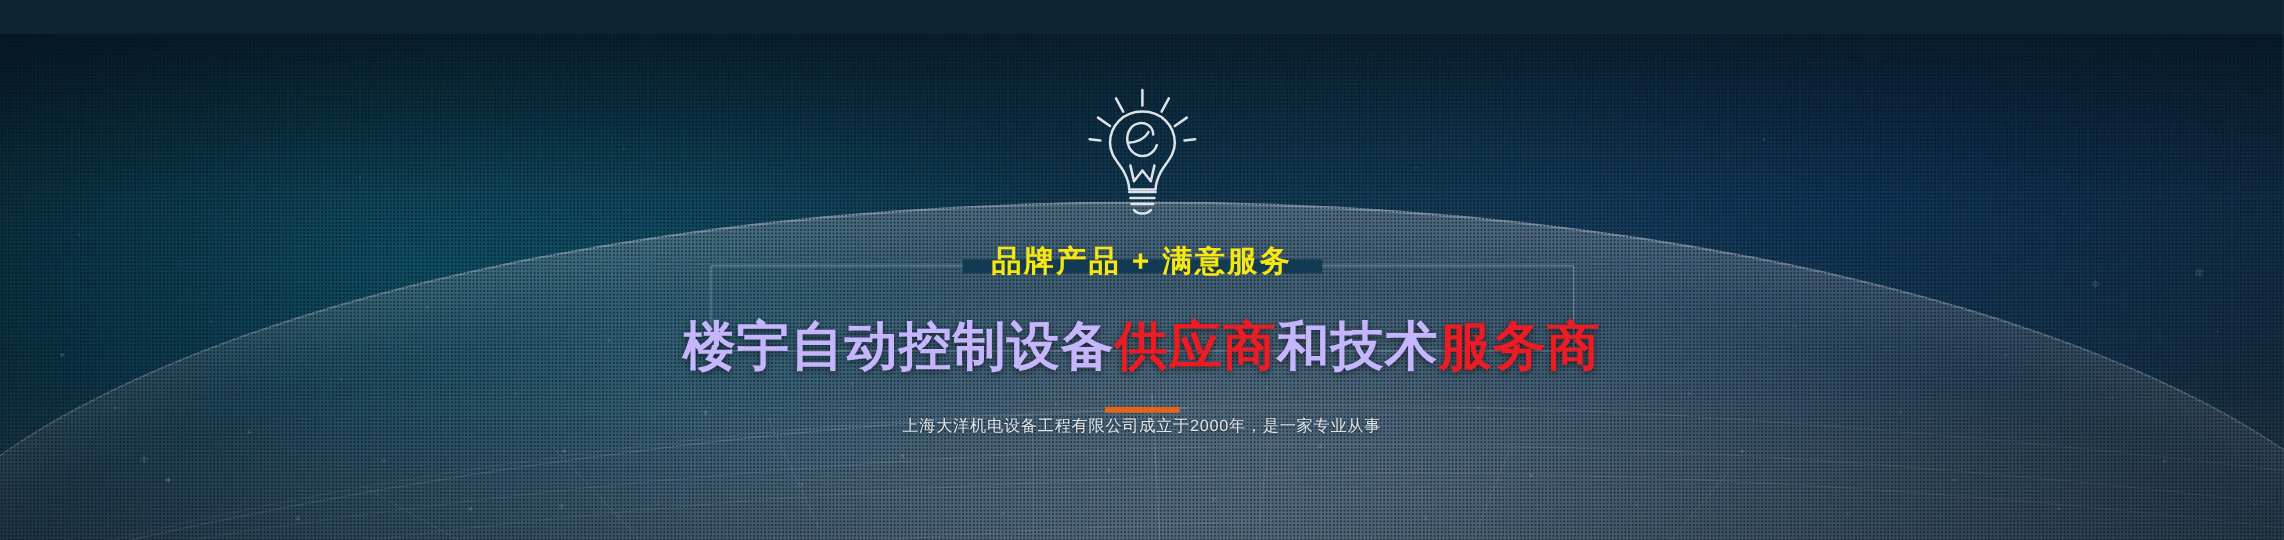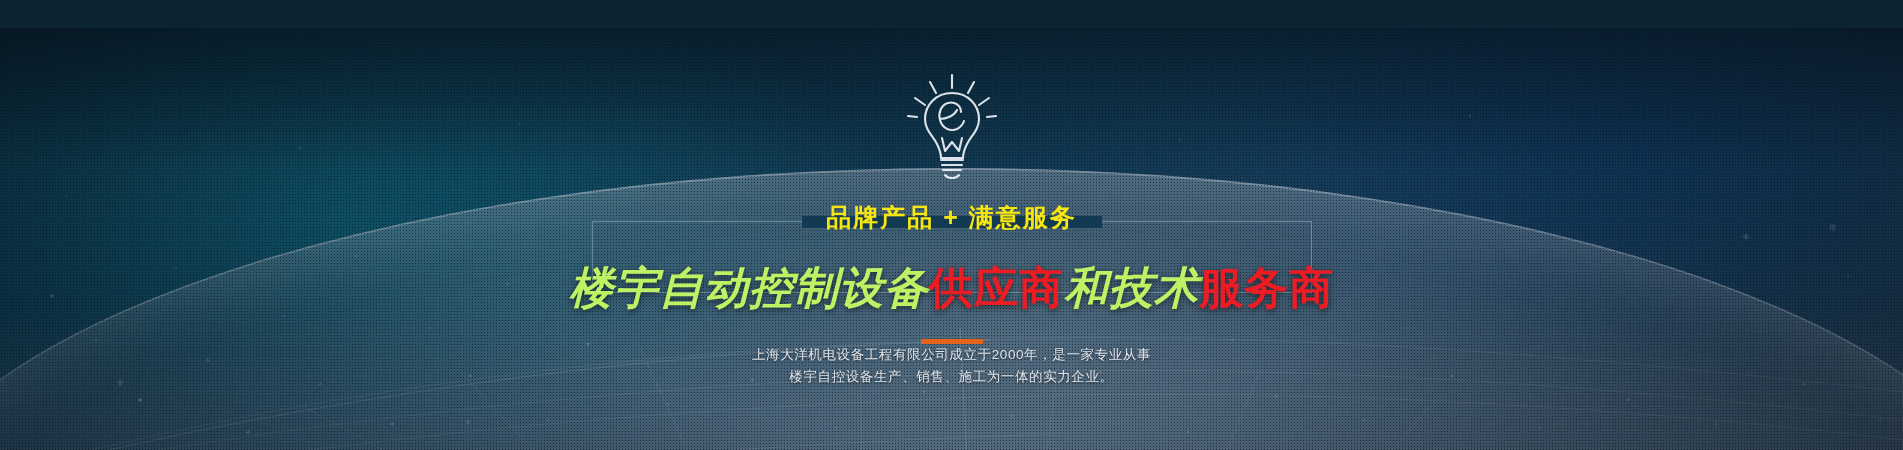--- a/index.html
+++ b/index.html
@@ -117,21 +117,21 @@
   .headline {
     position:absolute;
     left:50%; transform:translateX(-50%);
     top:231px;
     white-space:nowrap;
     font-size:44px;
     font-weight:bold;
     letter-spacing:1px;
     text-shadow:0 2px 6px rgba(0,0,0,0.55);
   }
-  .headline .w { color:#bef264;font-style:italic; }
+  .headline .w { color:#c4b5fd; }
   .headline .r { color:#ec1c24; }
 
   .divider {
     position:absolute;
     left:50%; transform:translateX(-50%);
     top:311px;
     width:62px; height:5px;
     background:#e3651b;
   }
 
@@ -280,17 +280,16 @@
     <div class="kicker">品牌产品 + 满意服务</div>
 
     <div class="headline">
       <span class="w">楼宇自动控制设备</span><span class="r">供应商</span><span class="w">和技术</span><span class="r">服务商</span>
     </div>
 
     <div class="divider"></div>
 
     <div class="desc">
       <div>上海大洋机电设备工程有限公司成立于2000年，是一家专业从事</div>
-      <div>楼宇自控设备生产、销售、施工为一体的实力企业。</div>
     </div>
 
   </div>
 </div>
 
 </body></html>

